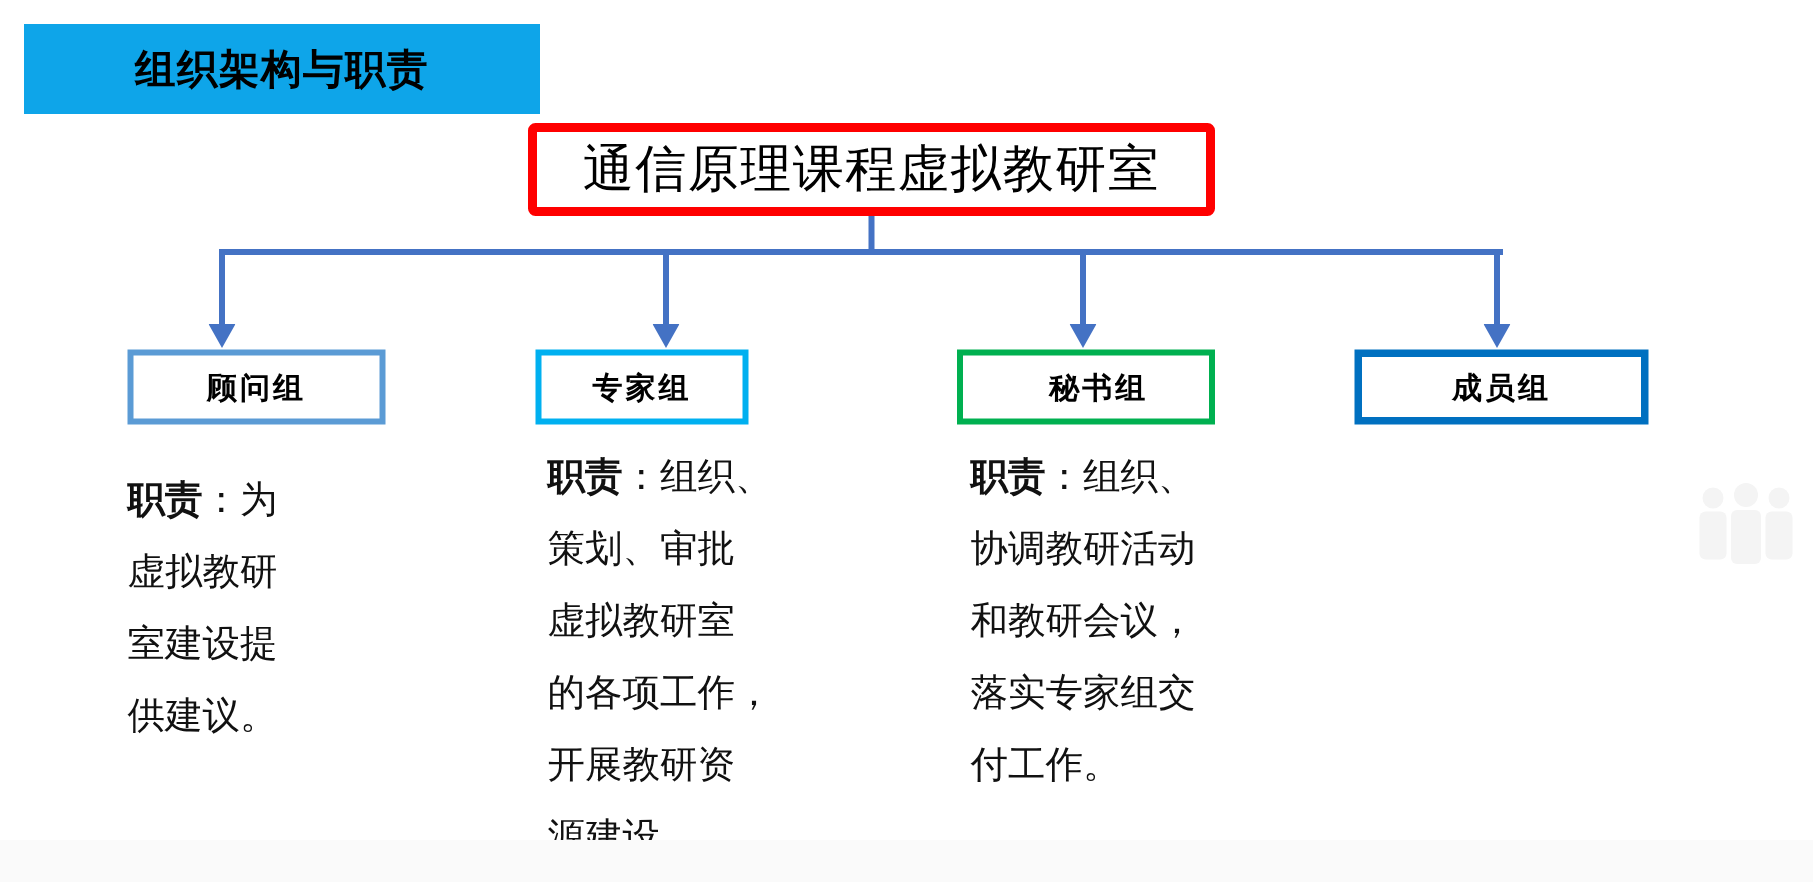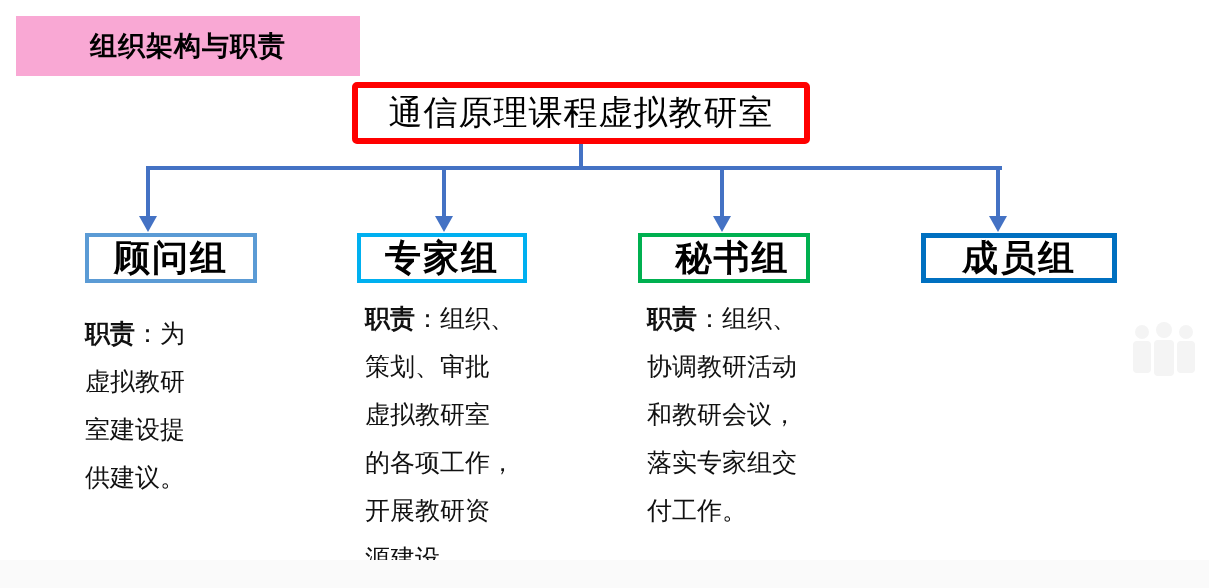--- a/index.html
+++ b/index.html
@@ -25,23 +25,23 @@
   .arrow-head{position:absolute;top:216px;width:18px;height:16px;background:#4472C4;
     clip-path:polygon(50% 100%,0 0,100% 0);}
   .shaft-1{left:146px;} .head-1{left:139px;}
   .shaft-2{left:442px;} .head-2{left:435px;}
   .shaft-3{left:720px;} .head-3{left:713px;}
   .shaft-4{left:996px;} .head-4{left:989px;}
 
   
   .group-box{position:absolute;top:233px;height:50px;box-sizing:border-box;background:#fff;
     display:flex;align-items:center;justify-content:center;}
-  .group-box .gname{font-size:36px;font-weight:bold;letter-spacing:2px;white-space:nowrap;}
+  .group-box .gname{font-size:20px;font-weight:bold;letter-spacing:2px;white-space:nowrap;}
   .gbox-1{left:85px;width:172px;border:4px solid #5B9BD5;}
-  .gbox-2{left:357px;width:170px;border:4px solid #00B0F0;}
+  .gbox-2{left:357px;width:142px;border:4px solid #00B0F0;}
   .gbox-3{left:638px;width:172px;border:4px solid #00B050;padding-left:17px;}
   .gbox-4{left:903px;width:196px;border:5px solid #0070C0;}
 
   
   .duty{position:absolute;font-size:25px;line-height:48px;color:#111;}
   .duty .duty-label{font-weight:bold;}
   .duty .duty-body{white-space:pre-line;font-weight:400;}
   .duty-1{left:85px;top:309px;width:180px;}
   .duty-2{left:365px;top:294px;width:215px;}
   .duty-3{left:647px;top:294px;width:225px;}
@@ -49,21 +49,21 @@
 
   
   .watermark{position:absolute;left:1128px;top:322px;width:72px;height:58px;opacity:1;}
   .bottom-band{position:absolute;left:0;top:560px;width:100%;height:28px;background:#fafafa;}
 </style>
 </head>
 <body>
 
 <div class="slide">
 
-  <div class="header-box" style="background-color: #f9a8d4; align-items: center;">
+  <div class="header-box" style="background-color: #0ea5e9; align-items: center;">
     <span class="label">组织架构与职责</span>
   </div>
 
   <div class="root-box" style="border-color: rgb(255, 0, 0);">
     <span class="title">通信原理课程虚拟教研室</span>
   </div>
 
   <div class="conn stub" style="background-color: rgb(68, 114, 196);"></div>
   <div class="conn hline" style="background-color: rgb(68, 114, 196);"></div>
 
@@ -78,21 +78,21 @@
 
   <div class="group-box gbox-1" style="border-color: rgb(91, 155, 213);">
     <span class="gname">顾问组</span>
   </div>
   <div class="group-box gbox-2" style="border-color: rgb(0, 176, 240);">
     <span class="gname">专家组</span>
   </div>
   <div class="group-box gbox-3" style="border-color: rgb(0, 176, 80);">
     <span class="gname">秘书组</span>
   </div>
-  <div class="group-box gbox-4" style="border-color: rgb(0, 112, 192); margin-left: 18px;">
+  <div class="group-box gbox-4" style="border-color: rgb(0, 112, 192);">
     <span class="gname">成员组</span>
   </div>
 
   <div class="duty duty-1">
     <span class="duty-label">职责</span><span class="duty-body">：为
 虚拟教研
 室建设提
 供建议。</span>
   </div>
   <div class="duty duty-2">

